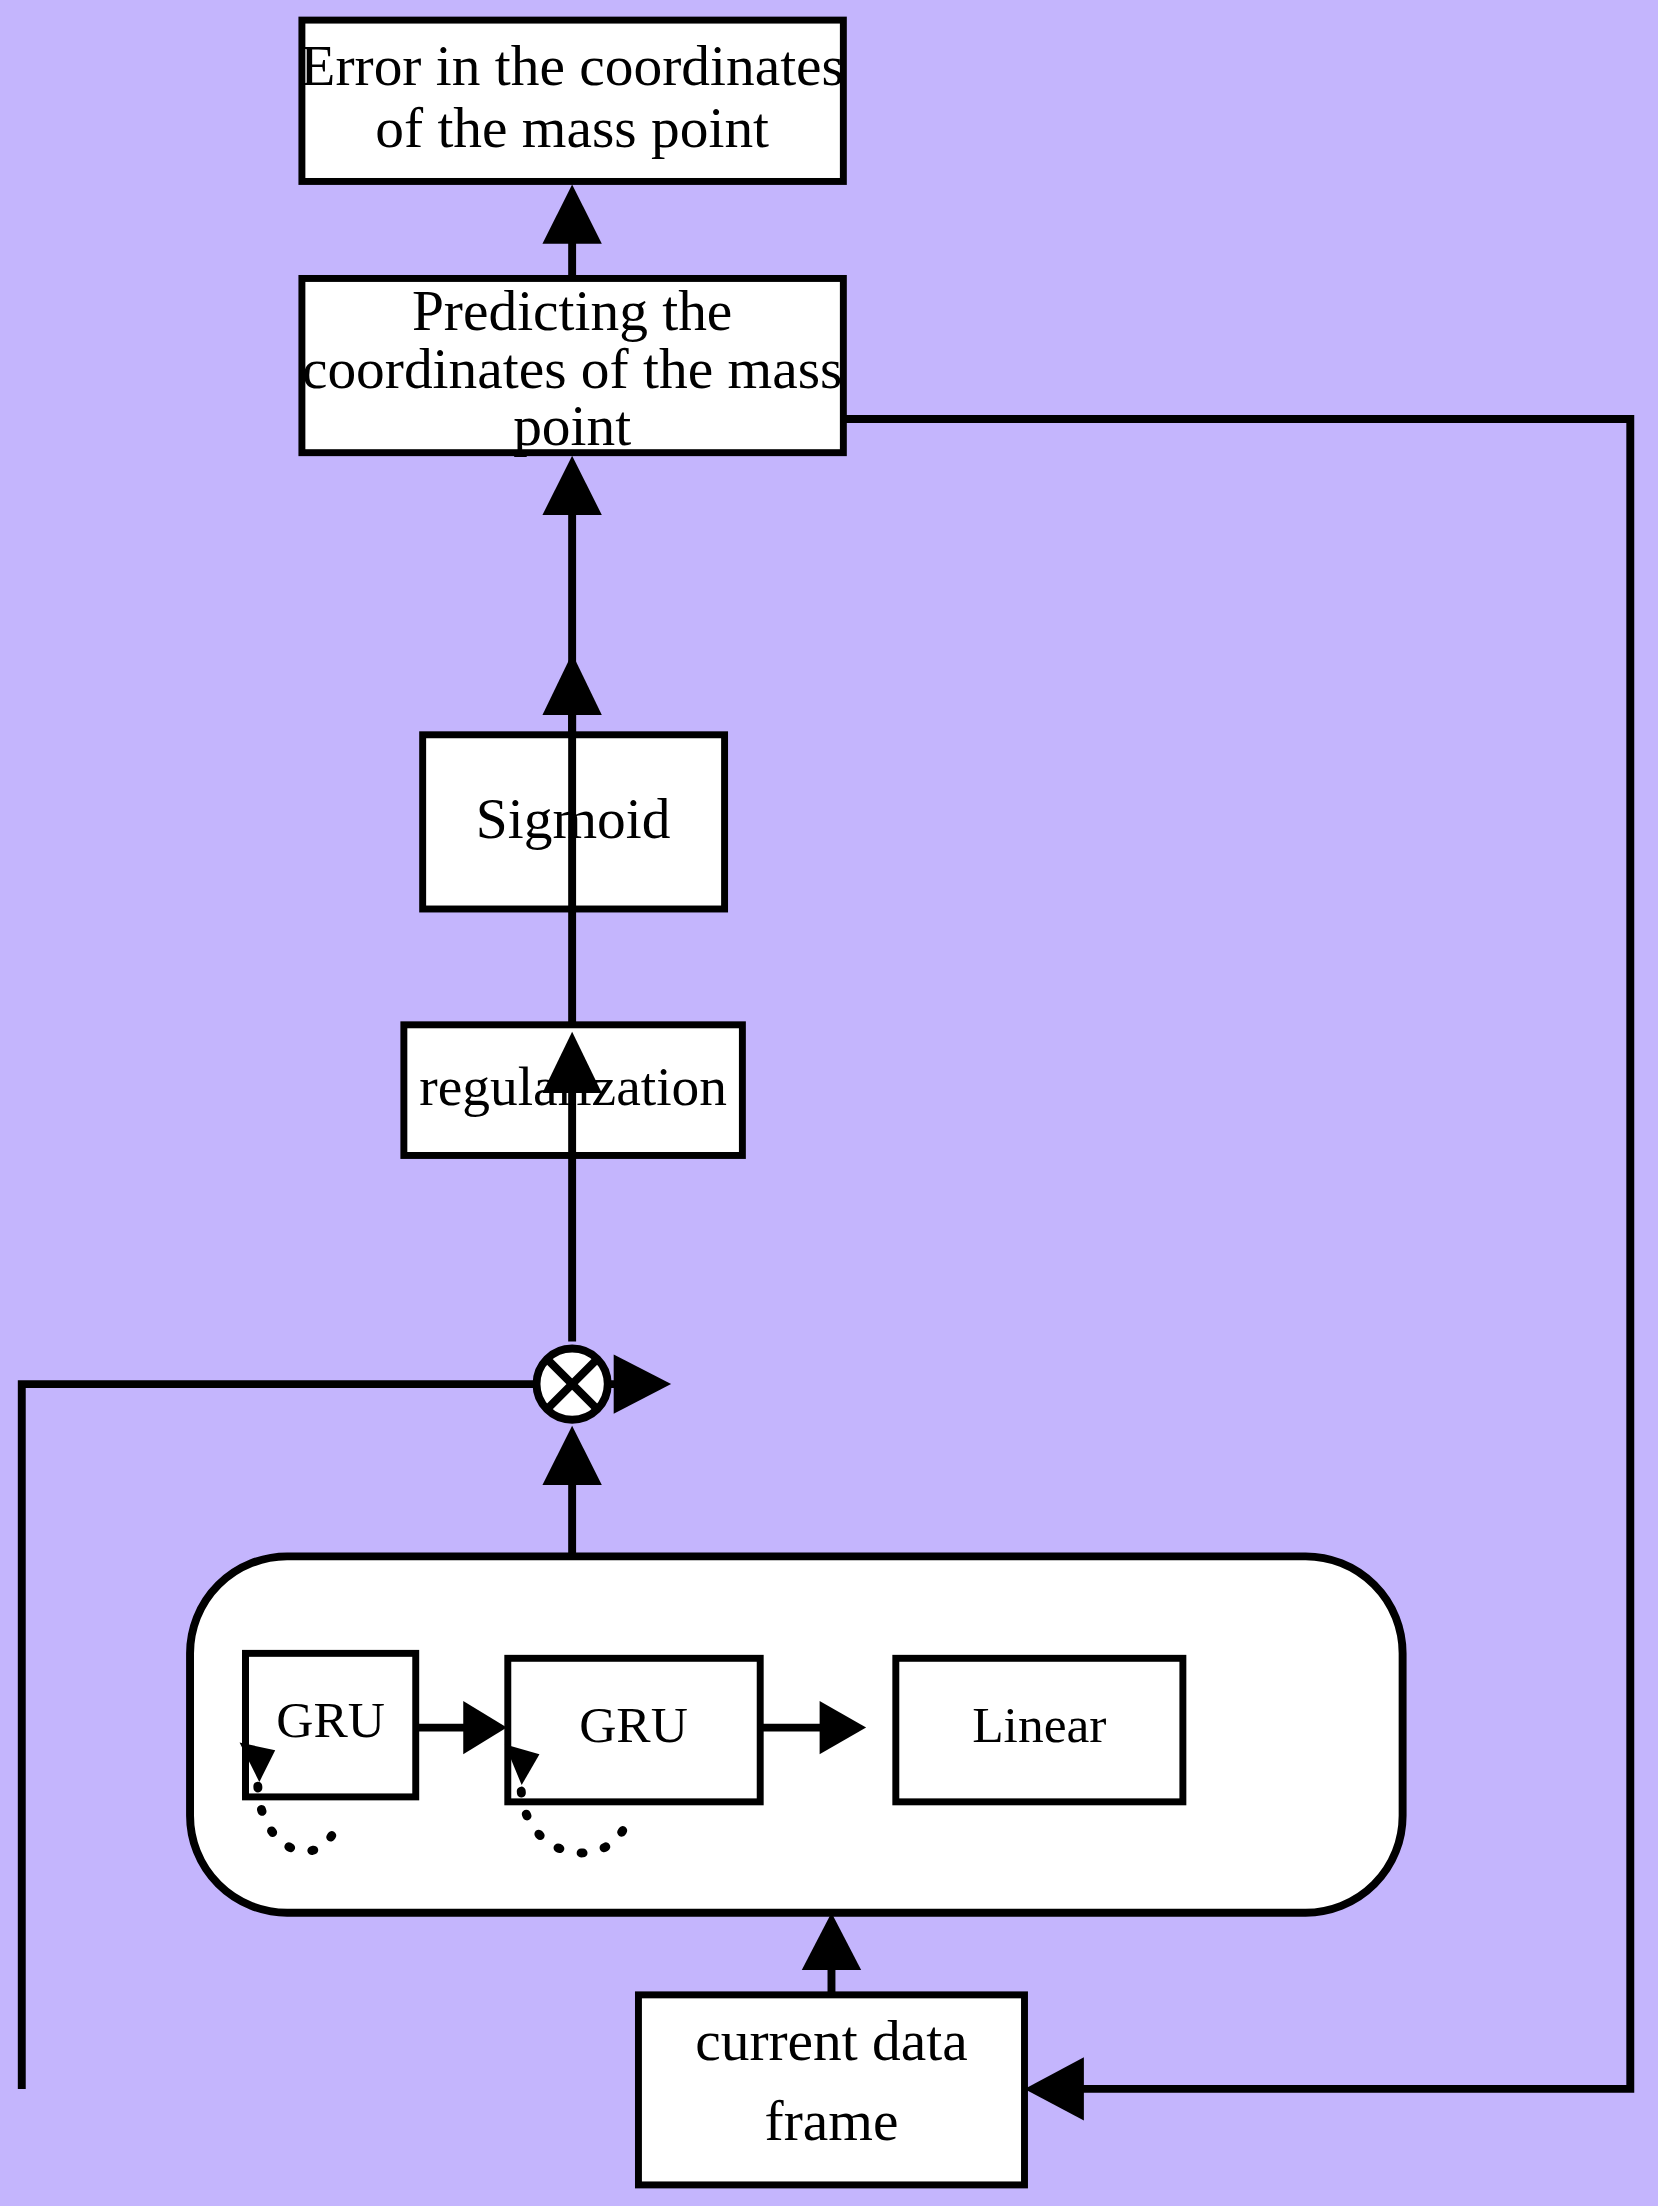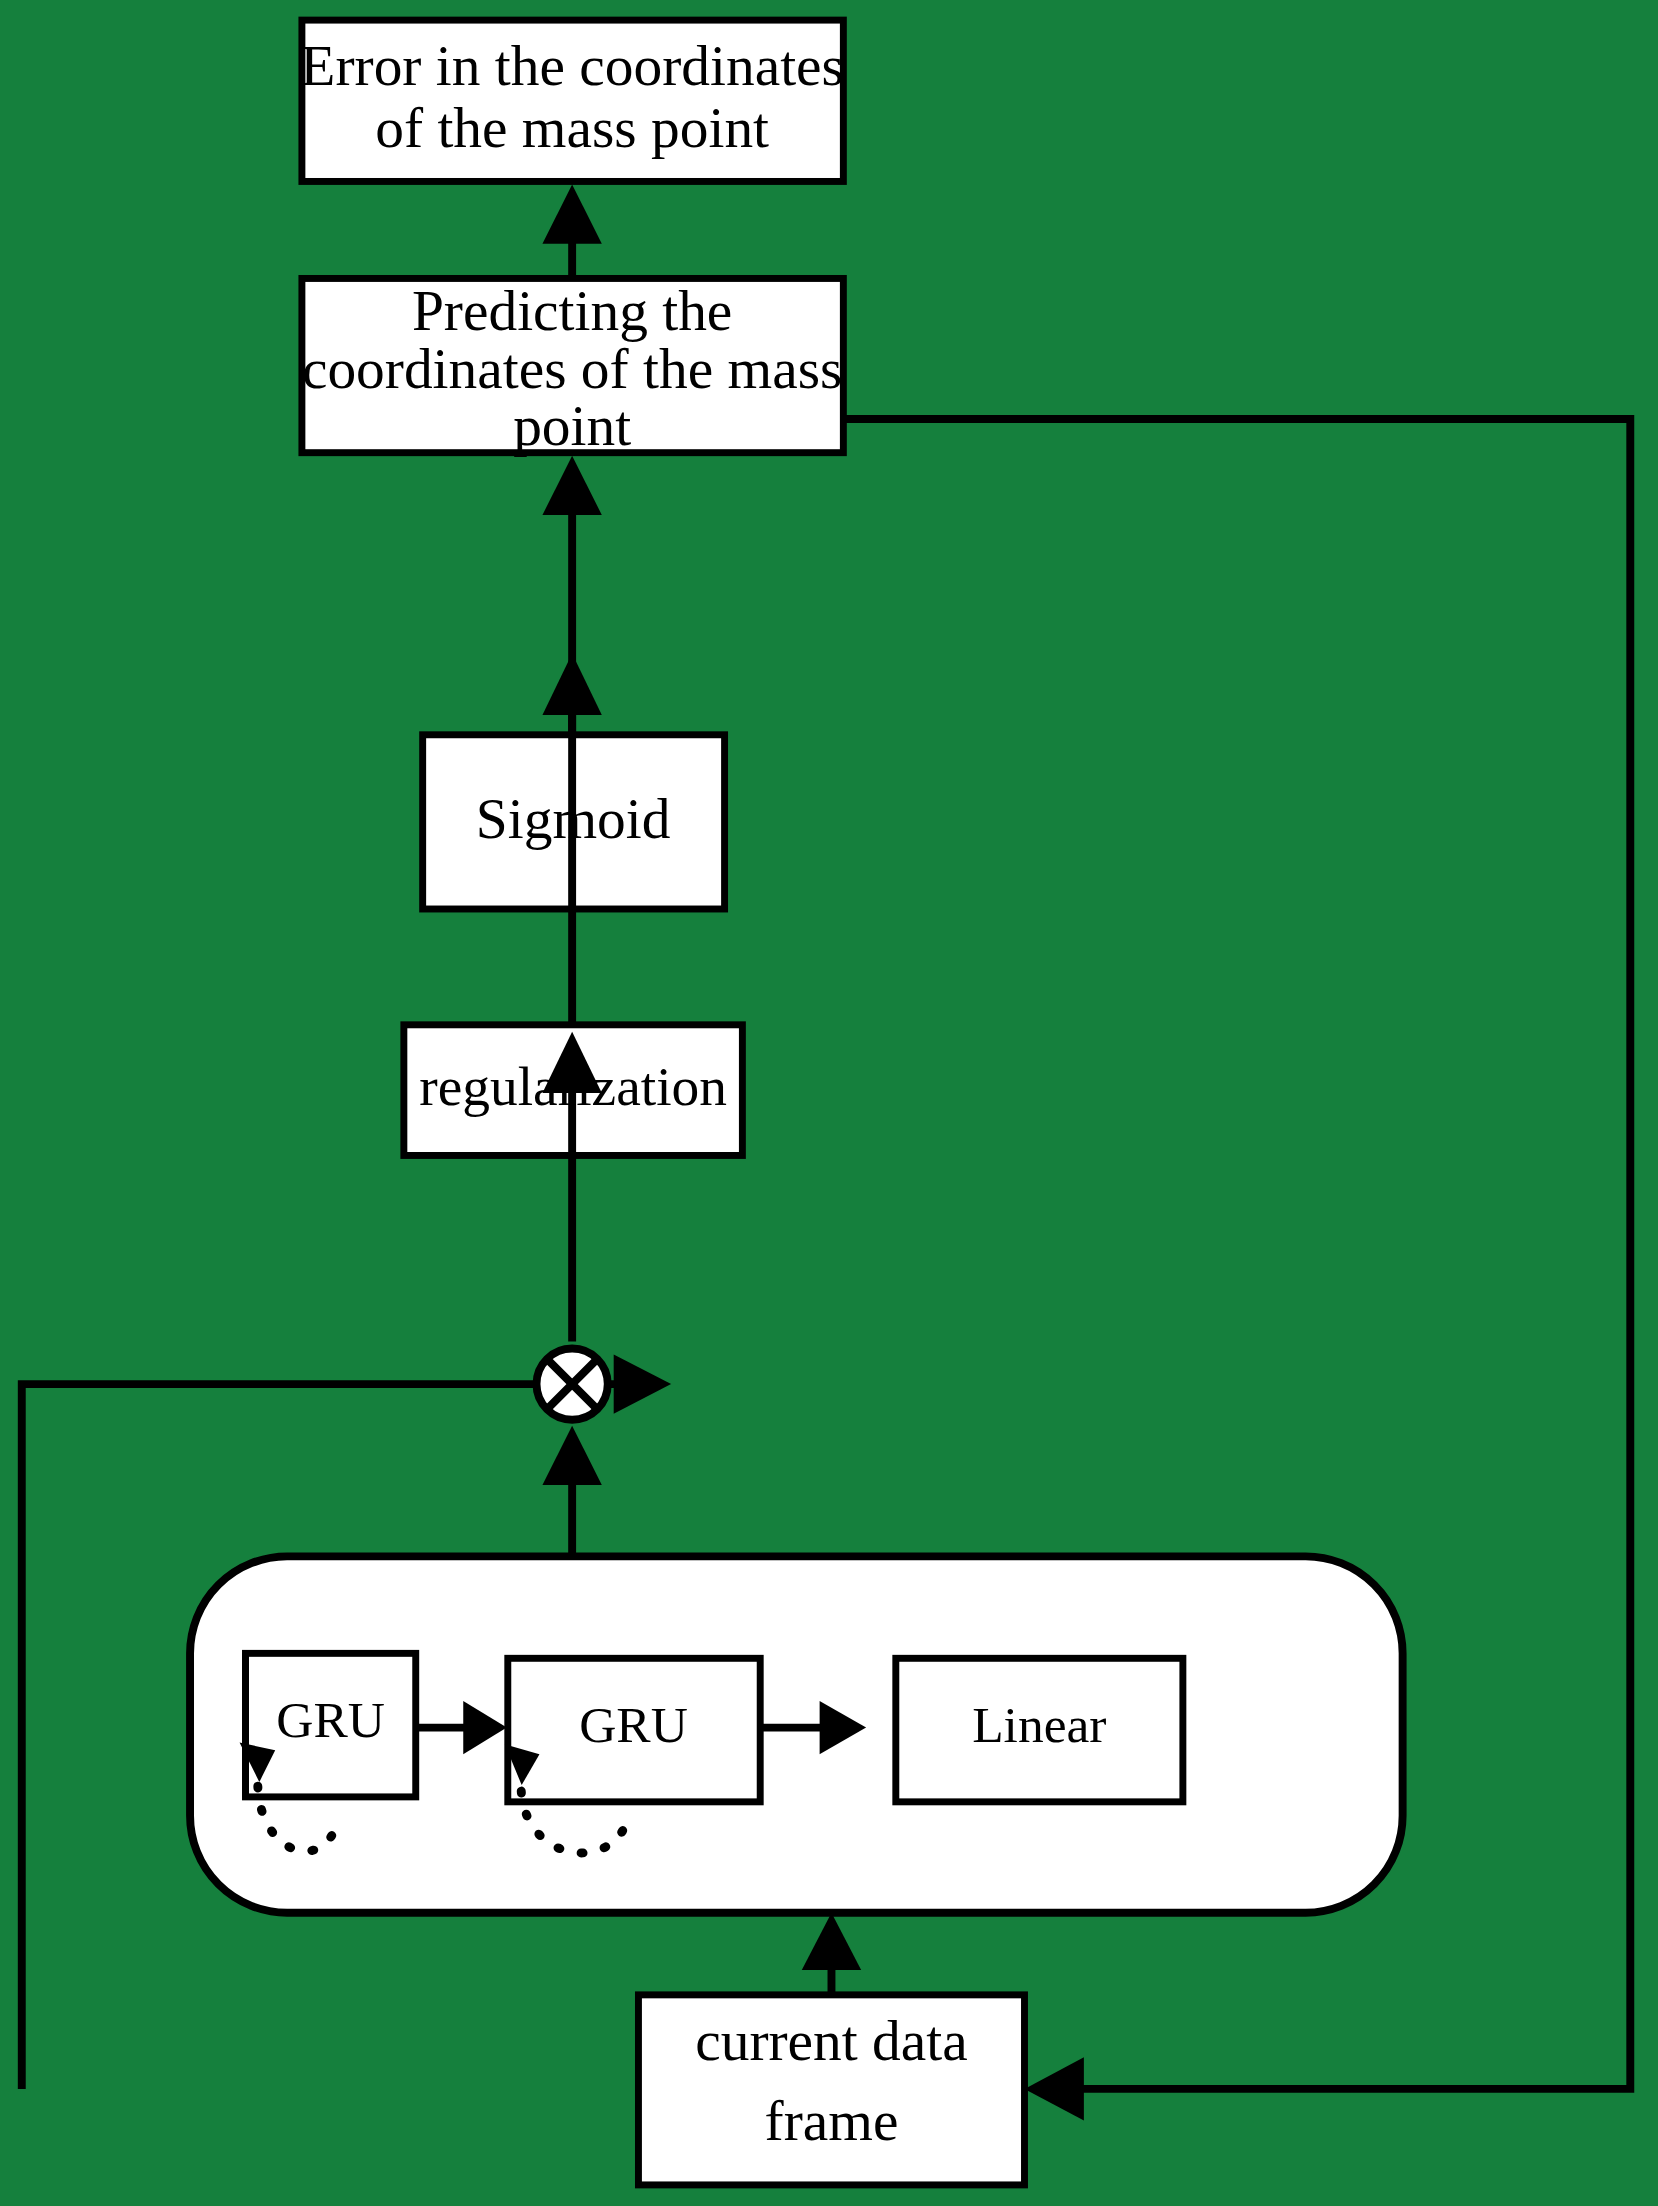--- a/index.html
+++ b/index.html
@@ -7,21 +7,21 @@
     padding: 0;
     background: #ffffff;
   }
   body {
     font-family: "Liberation Serif", "DejaVu Serif", serif;
   }
   #diagram-root {
     position: relative;
     width: 1658px;
     height: 2207px;
-    background: #15803d;
+    background: #c4b5fd;
     overflow: hidden;
   }
   svg#flow {
     display: block;
     width: 1658px;
     height: 2207px;
   }
   .node-rect {
     fill: #ffffff;
     stroke: #000000;

